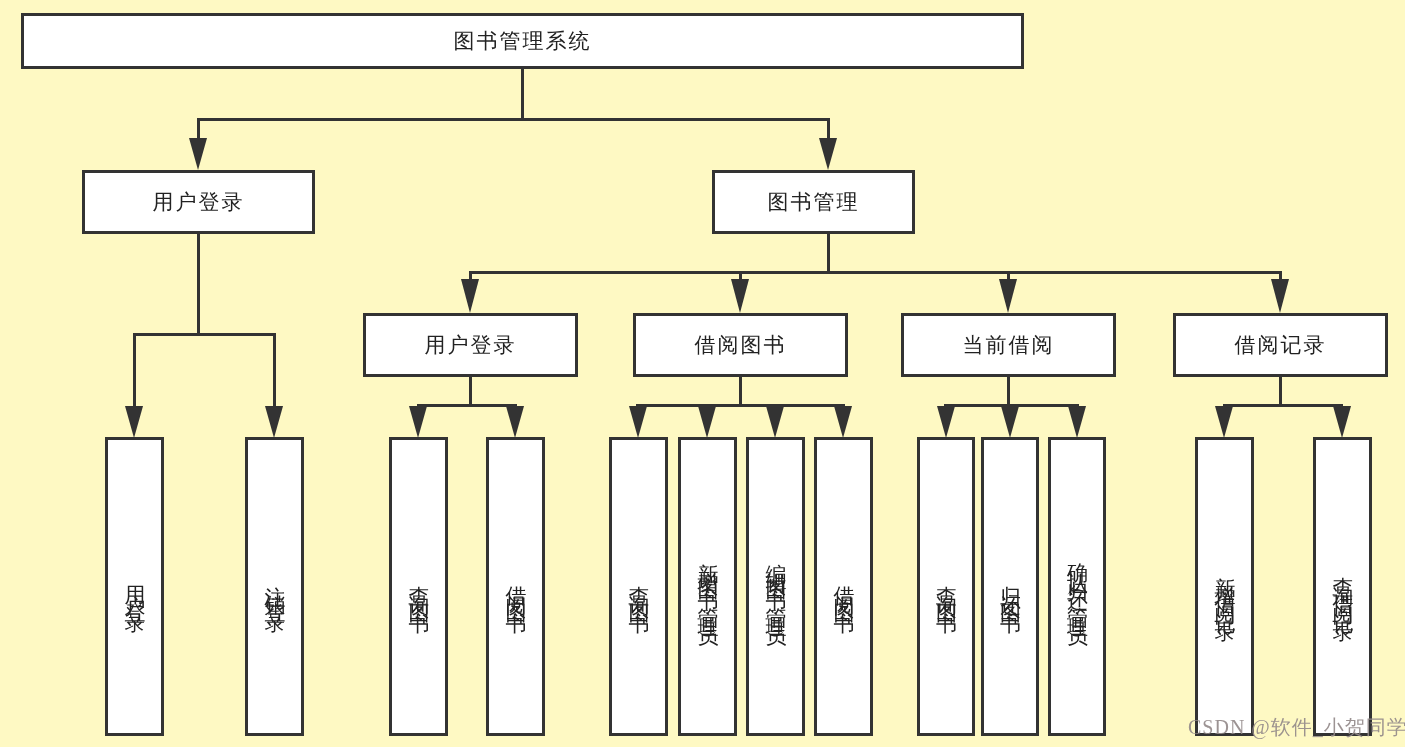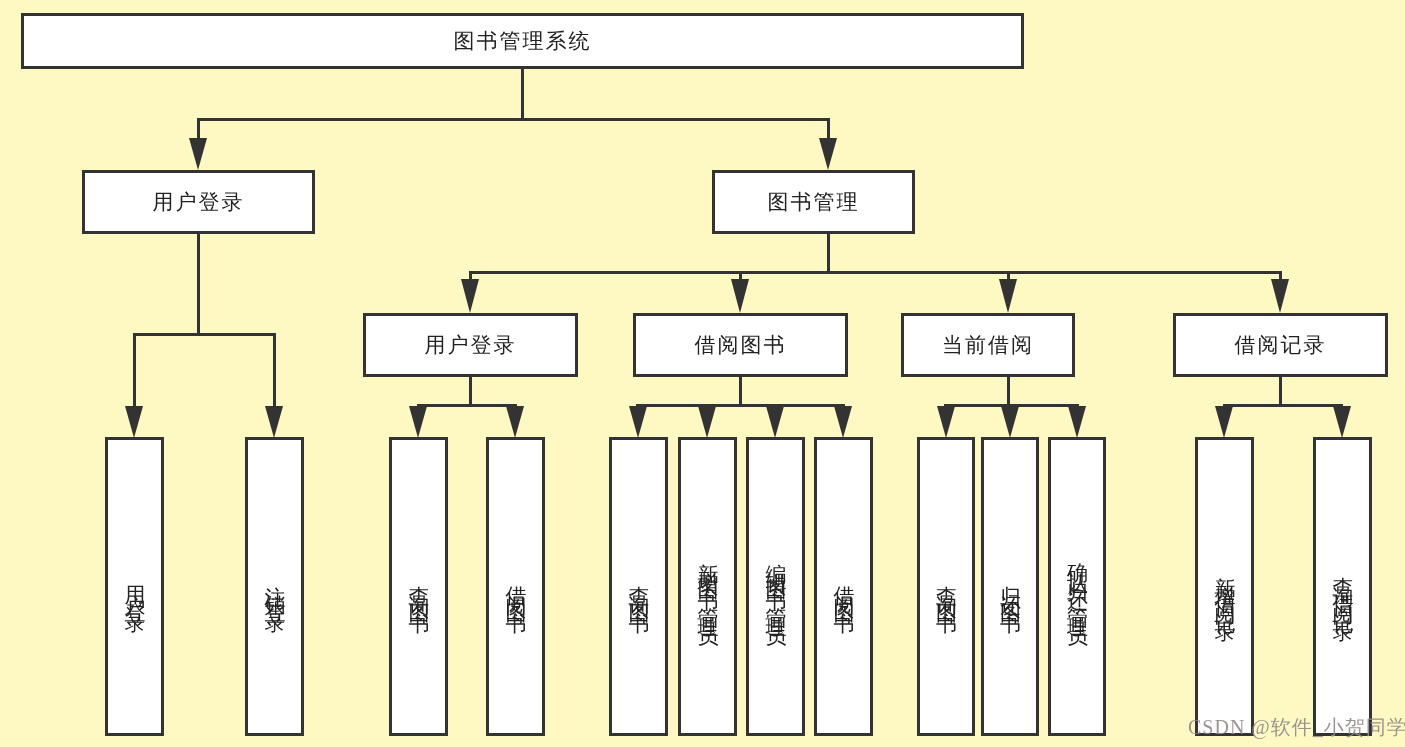--- a/index.html
+++ b/index.html
@@ -34,21 +34,21 @@
   <div class="box h" style="left:712px;top:170px;width:203px;height:64px">
     <span>图书管理</span>
   </div>
 
   <div class="box h" style="left:363px;top:313px;width:215px;height:64px">
     <span>用户登录</span>
   </div>
   <div class="box h" style="left:633px;top:313px;width:215px;height:64px">
     <span>借阅图书</span>
   </div>
-  <div class="box h" style="left:901px;top:313px;width:174px;height:64px">
+  <div class="box h" style="left:901px;top:313px;width:215px;height:64px">
     <span>当前借阅</span>
   </div>
   <div class="box h" style="left:1173px;top:313px;width:215px;height:64px">
     <span>借阅记录</span>
   </div>
 
   <div class="box v" style="left:105px;top:437px;width:59px;height:299px">
     <span>用户登录</span>
   </div>
   <div class="box v" style="left:245px;top:437px;width:59px;height:299px">

